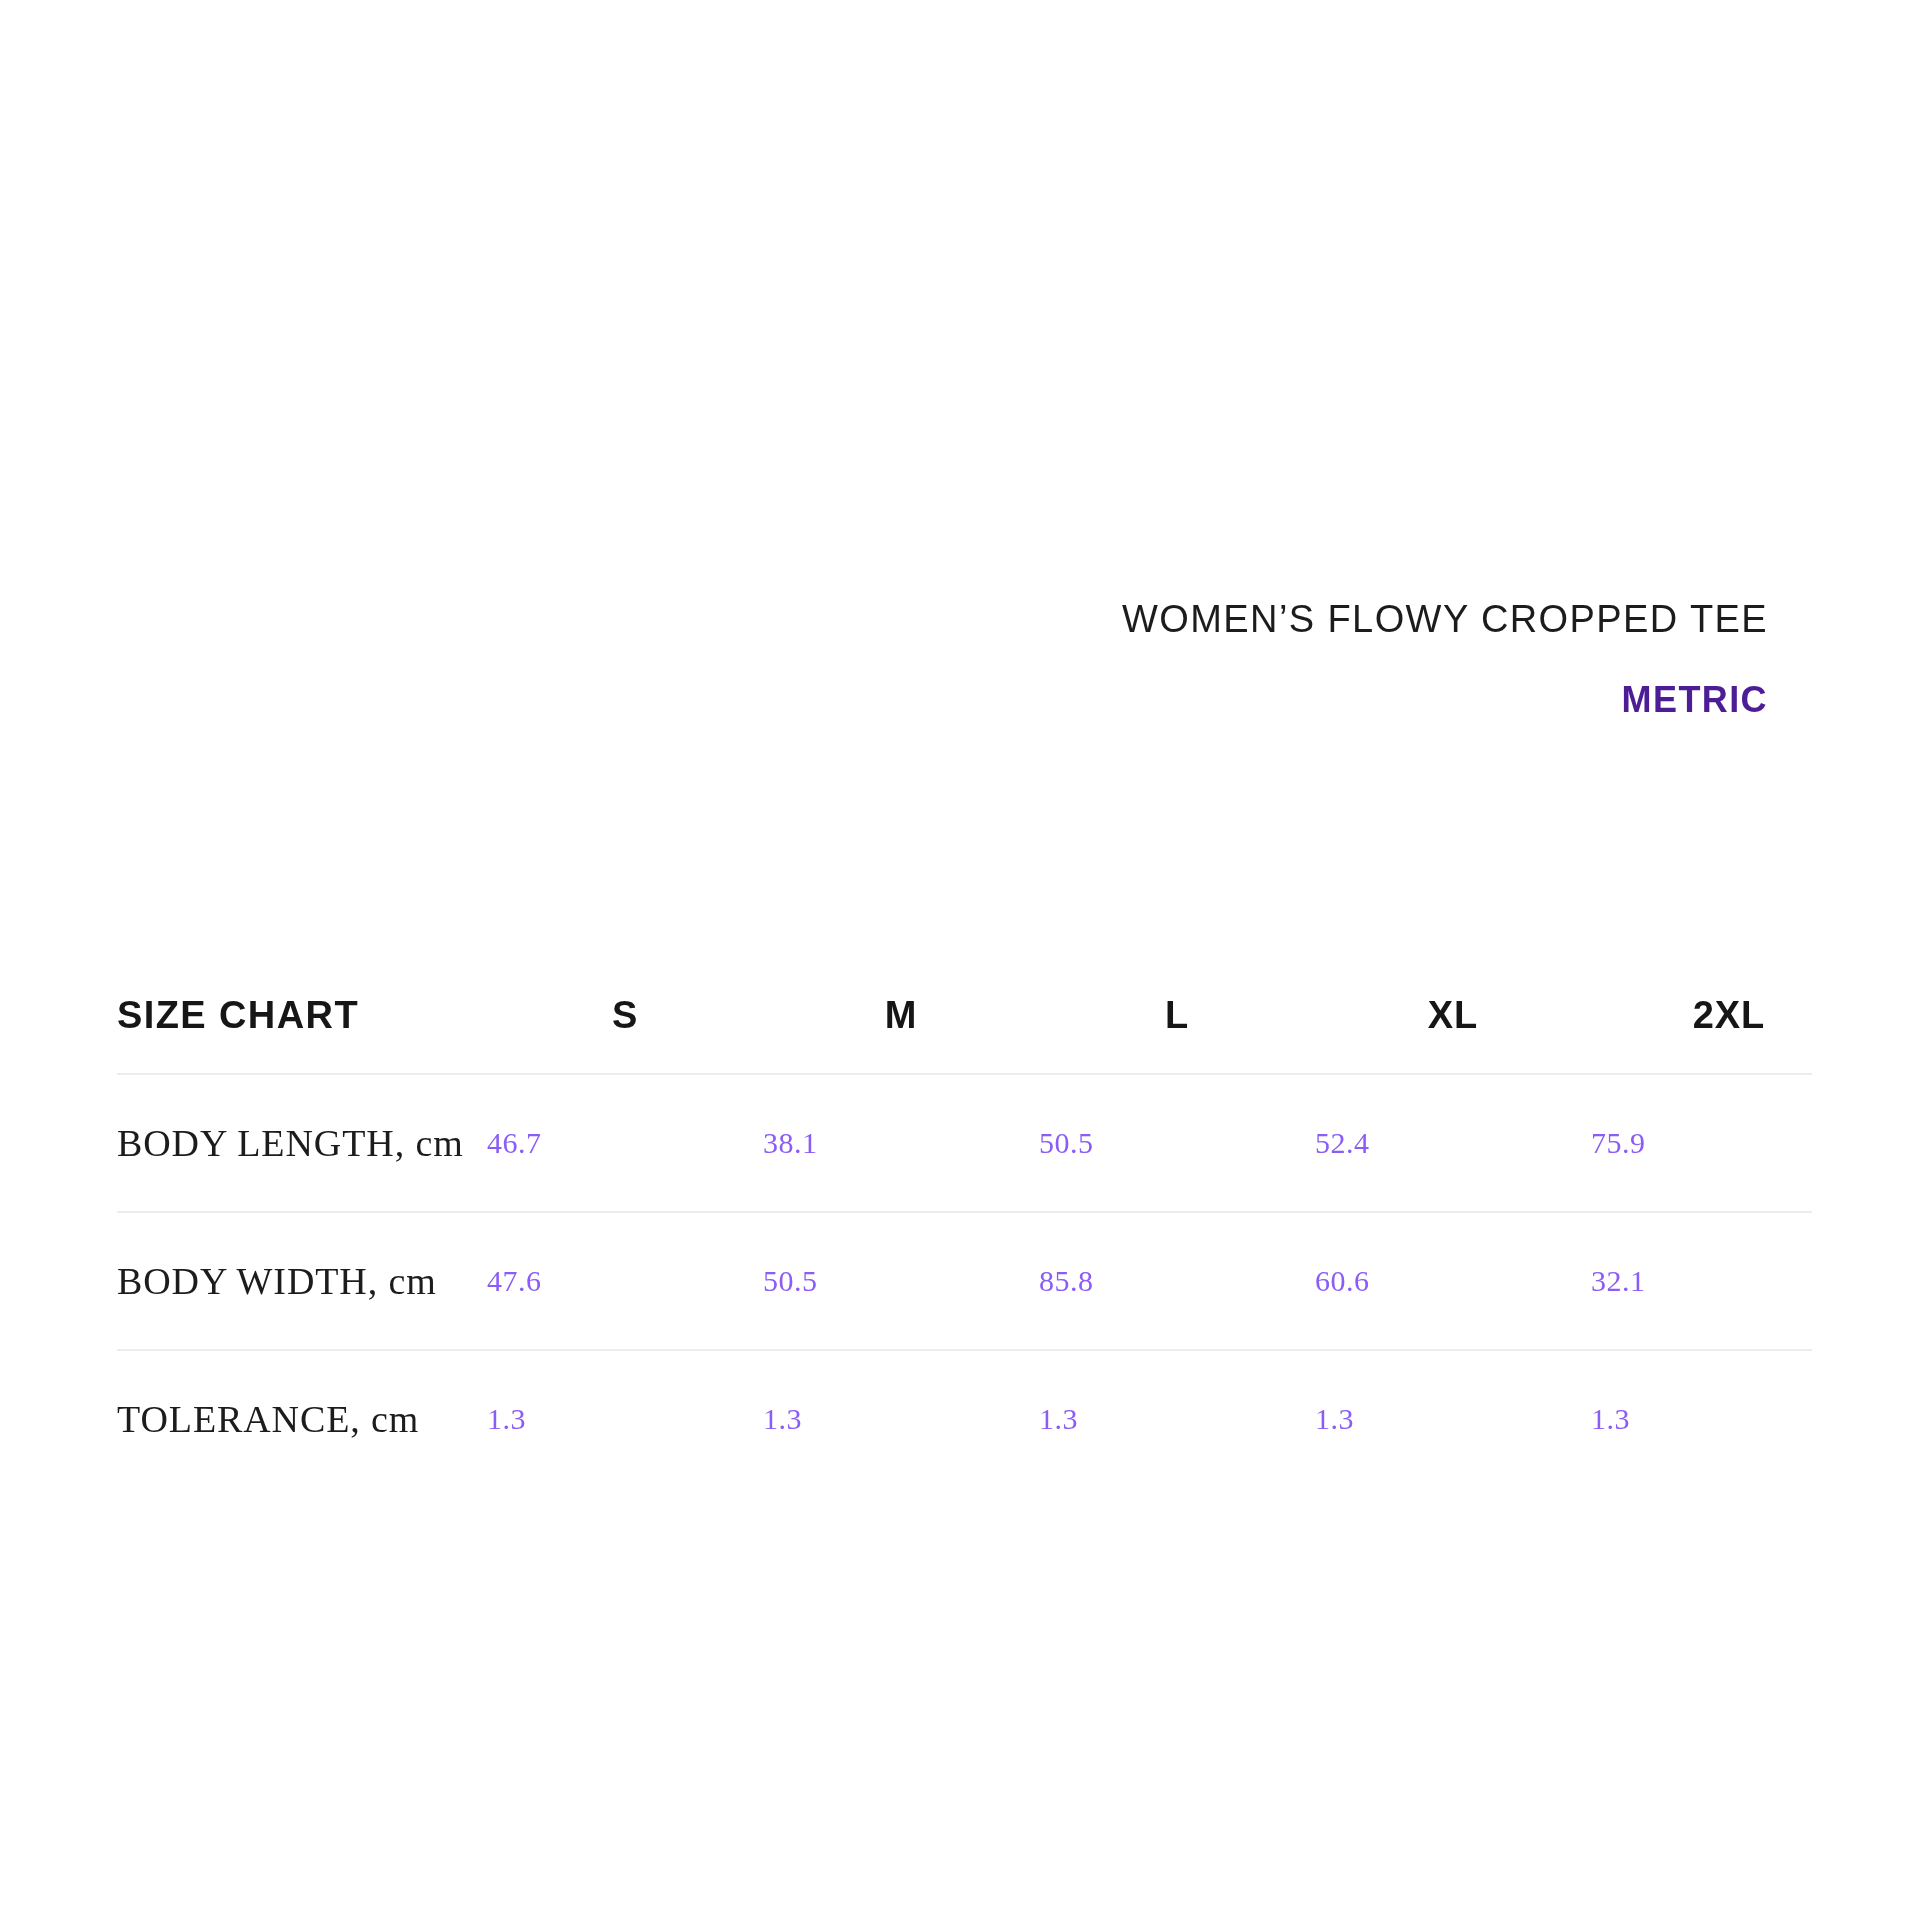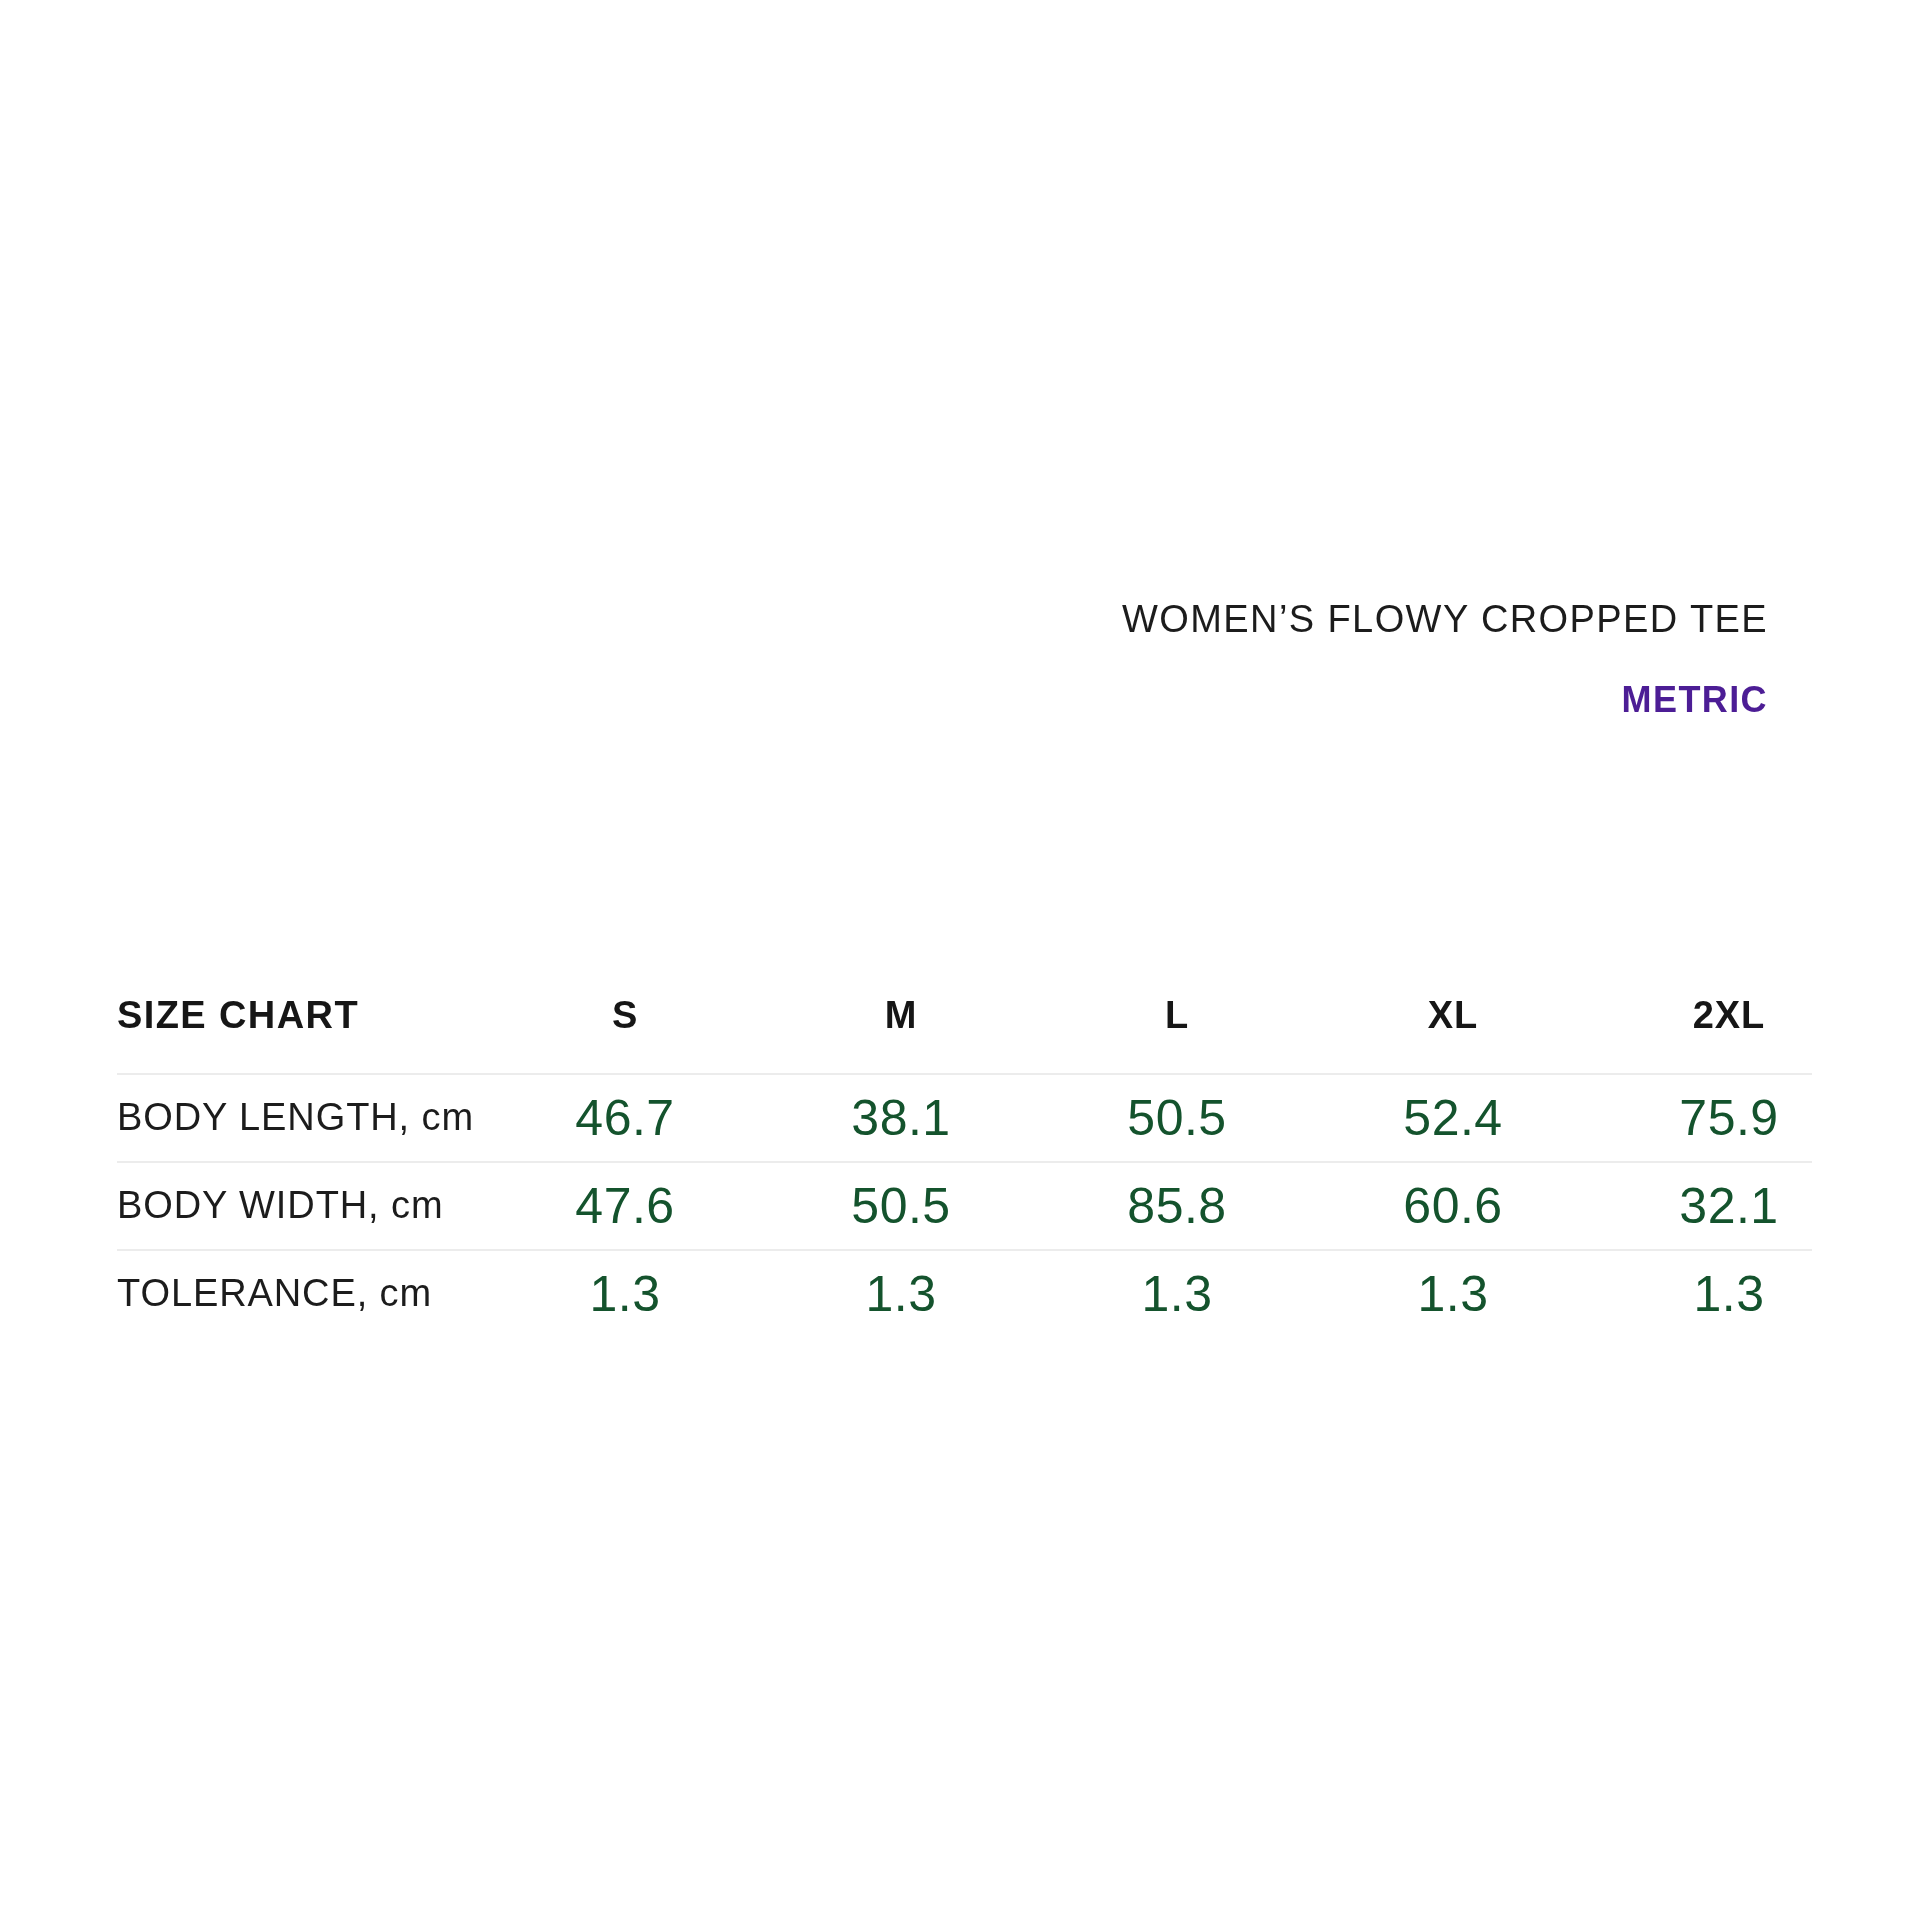--- a/index.html
+++ b/index.html
@@ -46,21 +46,21 @@
     top: 958px;
     left: 117px;
     width: 1750px;
   }
   .t-row {
     display: grid;
     grid-template-columns: 370px repeat(5, 276px);
     align-items: center;
   }
   .t-row.header { height: 115px; }
-  .t-row.data   { height: 86px; }
+  .t-row.data   { height: 136px; font-family: Liberation Serif, serif; }
 
   .t-divider {
     width: 1695px;
     height: 1.9px;
     background: #ececec;
     border: none;
     margin: 0;
   }
 
   .t-heading {
@@ -80,25 +80,24 @@
   }
   .t-row-label {
     font-size: 38px;
     font-weight: 400;
     letter-spacing: 0.9px;
     color: #1c1c1c;
     text-align: left;
     white-space: nowrap;
   }
   .t-cell {
-    font-size: 50px;
+    font-size: 30px;
     font-weight: 400;
     letter-spacing: 0.5px;
-    color: #14532d;
-    text-align: center;
+    color: #8b5cf6;
   }
 </style>
 </head>
 <body>
 
 <div class="product-title">WOMEN’S FLOWY CROPPED TEE</div>
 
 <div class="metric-label">METRIC</div>
 
 <div class="size-table">

